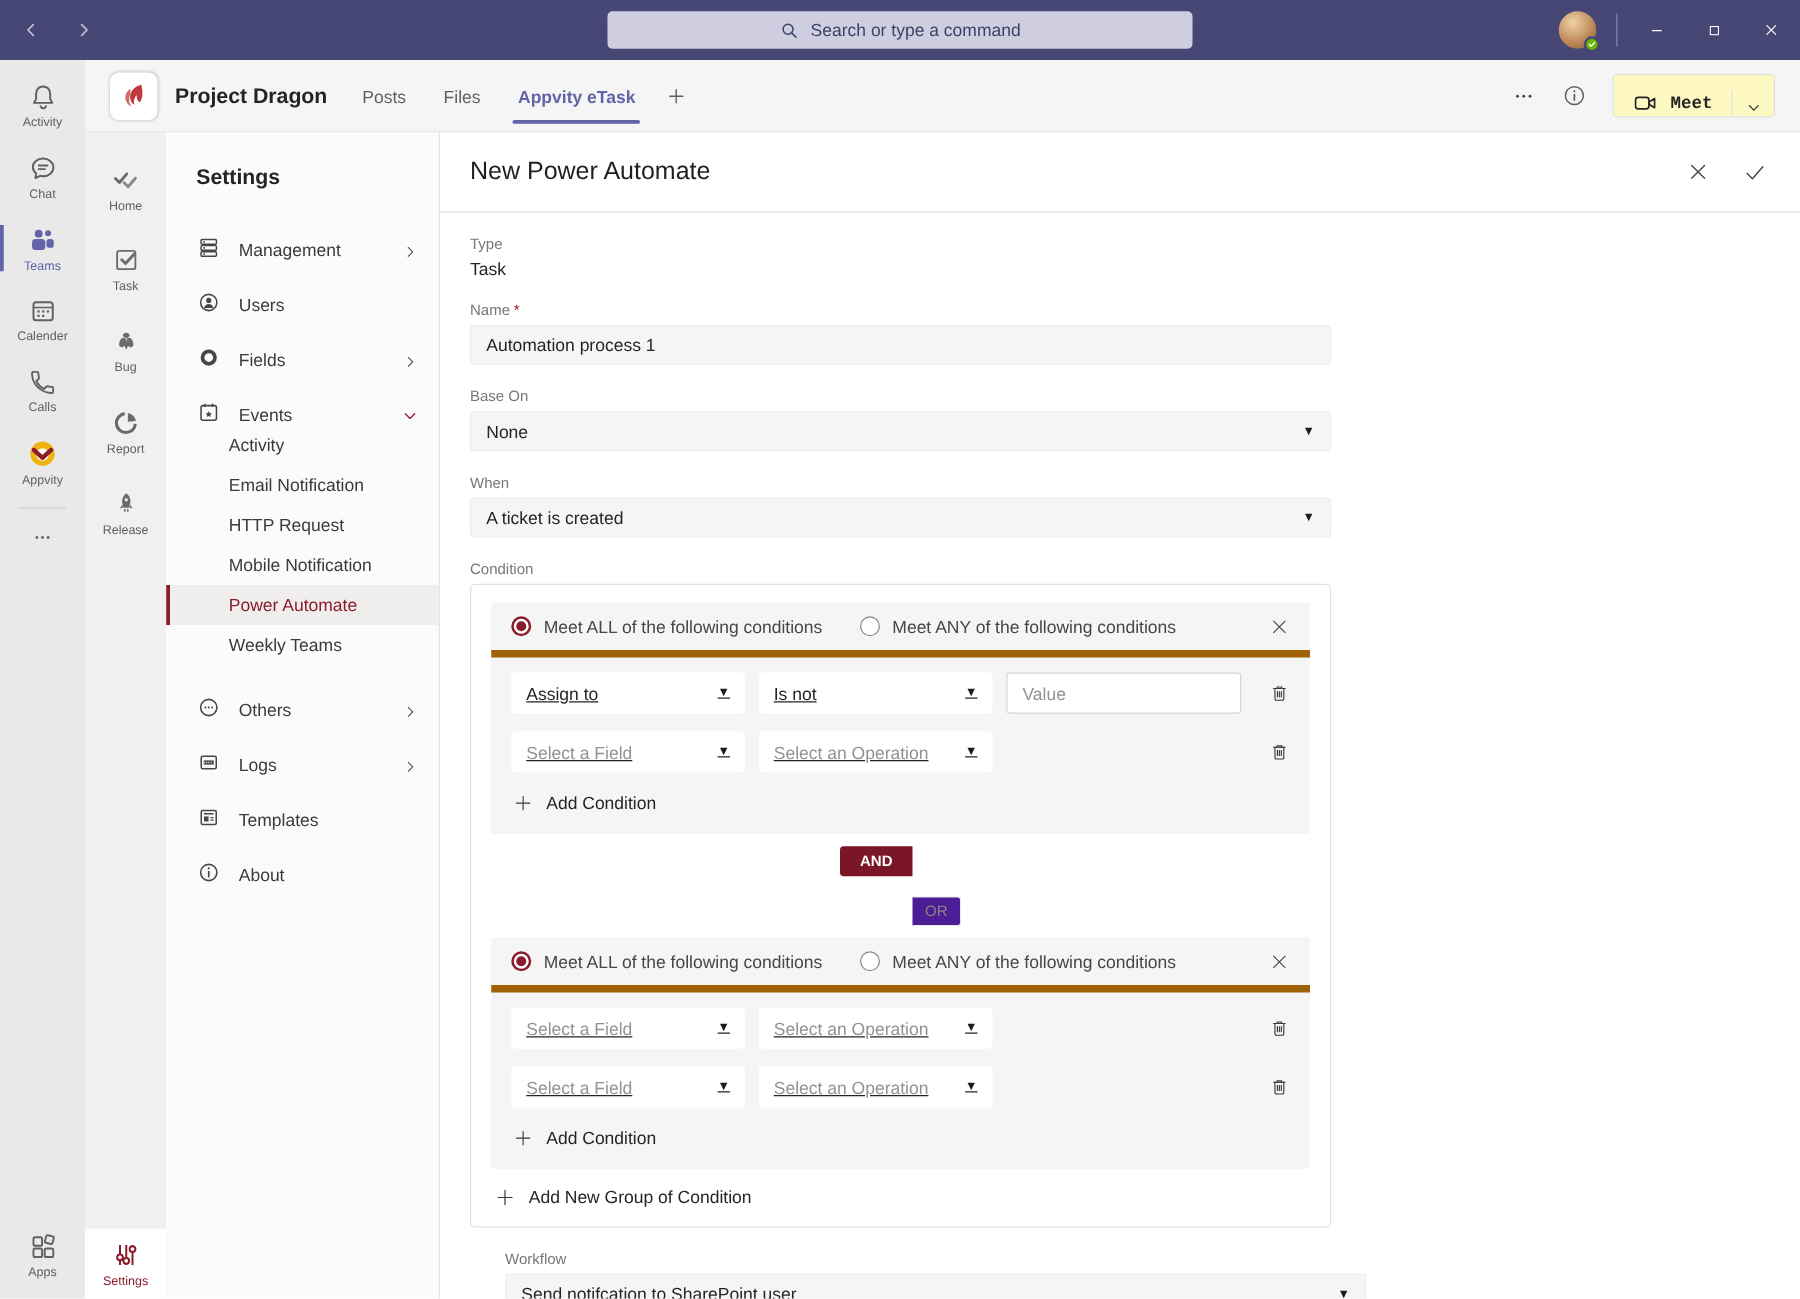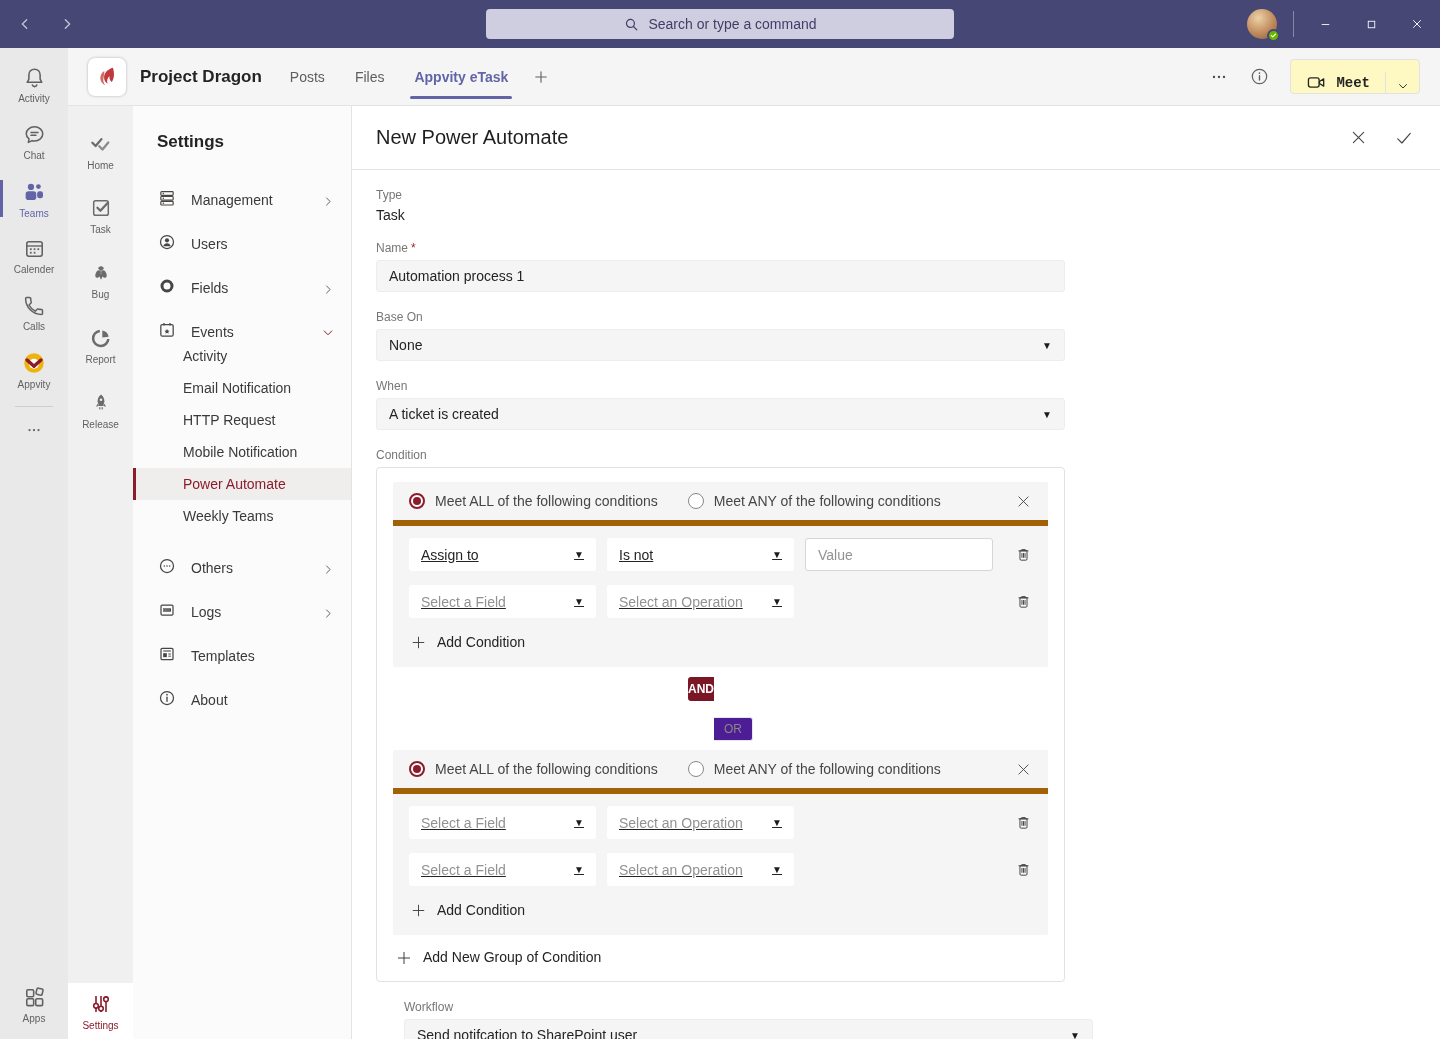--- a/index.html
+++ b/index.html
@@ -95,21 +95,21 @@
   .select { width:187px; height:33px; background:#fff; border-radius:3px; display:flex; align-items:center;
     justify-content:space-between; padding:0 12px; font-size:14px; color:#252423; margin-right:11px;text-decoration:underline; }
   .select .ph { color:#929292; }
   .value-input { width:188px; height:33px; background:#fff; border:1px solid #D6D6D6; border-radius:3px;
     padding:0 12px; font-size:14px; color:#252423; font-family:"Liberation Sans",sans-serif; }
   .value-input::placeholder { color:#929292; }
   .row-trash { margin-left:auto; display:flex; }
   .add-link { display:flex; align-items:flex-start; gap:10px; font-size:14px; color:#252423; }
   .add-cond { padding:2px 0 4px 1px; }
   .andor { display:flex; justify-content:center; margin:10px 0 9px; }
-  .and-btn { background:#7A1626; color:#fff; font-size:12px; font-weight:bold; height:24px; padding:0 0;
+  .and-btn { background:#7A1626; color:#fff; font-size:12px; font-weight:bold; height:24px; padding:0 16px;
     display:flex; align-items:center; border-radius:3px 0 0 3px; }
   .or-btn { background:#4c1d95; color:#8A8886; font-size:12px; height:24px; padding:0 10px;
     display:flex; align-items:center; border-radius:0 3px 3px 0; border:1px solid #E6E6E6; border-left:none;margin-top:40px; }
   .add-group { margin-top:14px; padding-left:2px; }
   .workflow-section { margin-top:18px;margin-left:28px; }
 </style>
 </head>
 <body>
 
 <div class="screen">

